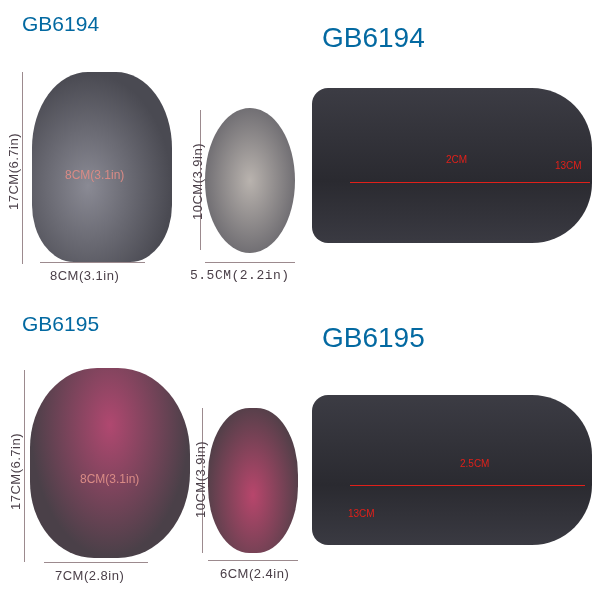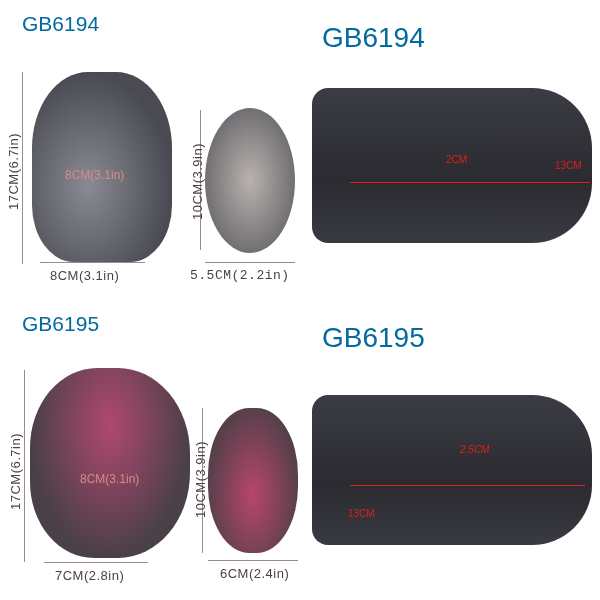--- a/index.html
+++ b/index.html
@@ -56,14 +56,14 @@
 <div class="dim" style="left:55px;top:568px;text-align:center;">7CM(2.8in)</div>
 
 <div class="line" style="left:202px;top:408px;width:1px;height:145px;"></div>
 <div class="dim v" style="left:193px;top:518px;">10CM(3.9in)</div>
 <div class="shape e" style="left:208px;top:408px;width:90px;height:145px;"></div>
 <div class="line" style="left:208px;top:560px;width:90px;height:1px;"></div>
 <div class="dim" style="left:220px;top:566px;">6CM(2.4in)</div>
 
 <div class="shape c" style="left:312px;top:395px;width:280px;height:150px;"></div>
 <div class="red-line" style="left:350px;top:485px;width:235px;"></div>
-<div class="inner-mark" style="left:460px;top:444px;font-style:italic;">2.5CM</div>
+<div class="inner-mark" style="left:460px;top:458px;">2.5CM</div>
 <div class="inner-mark" style="left:348px;top:508px;">13CM</div>
 
 </body></html>

